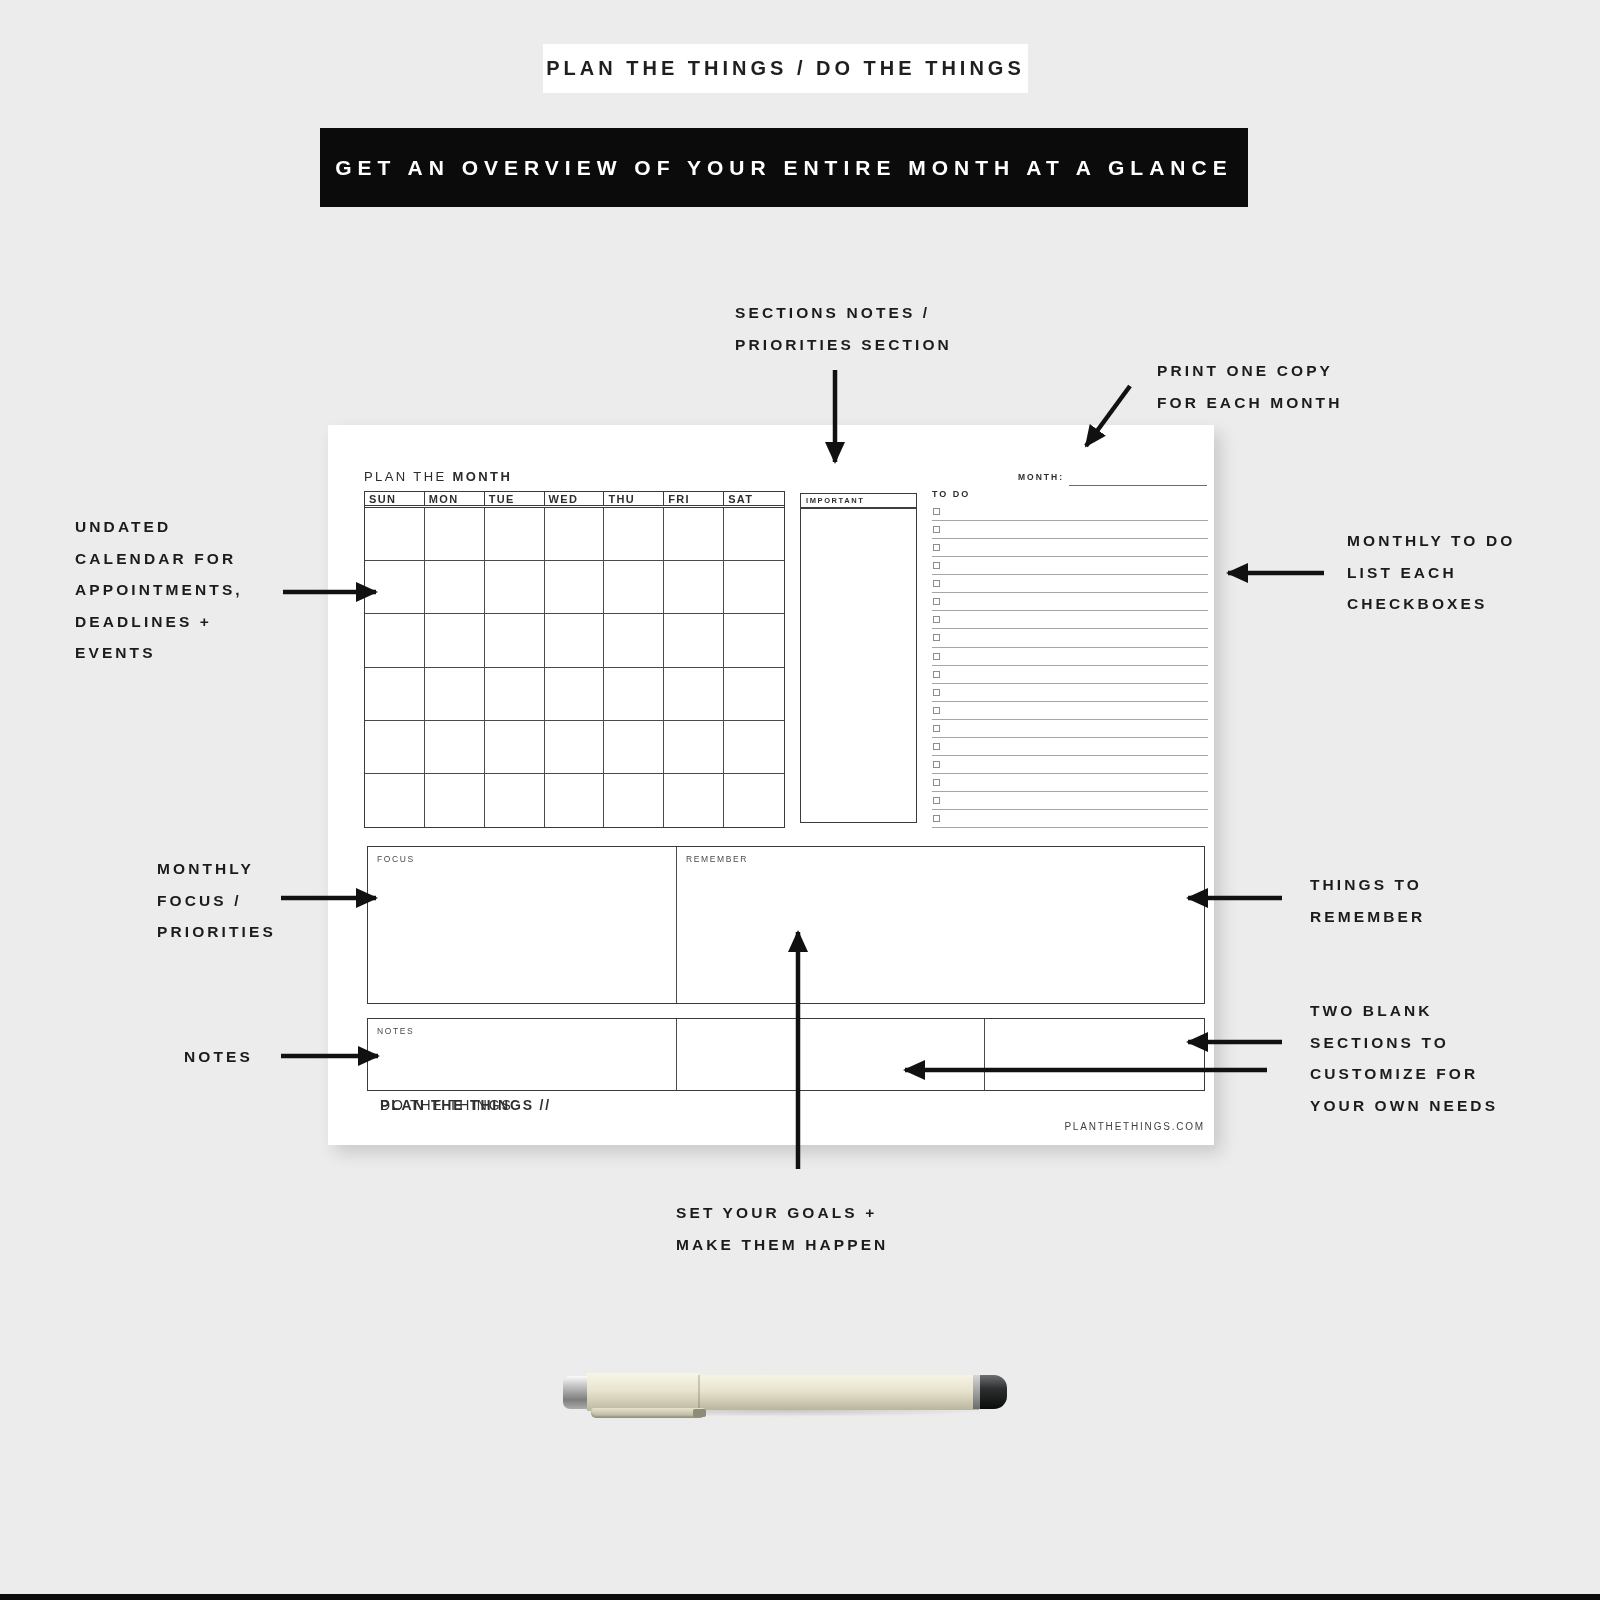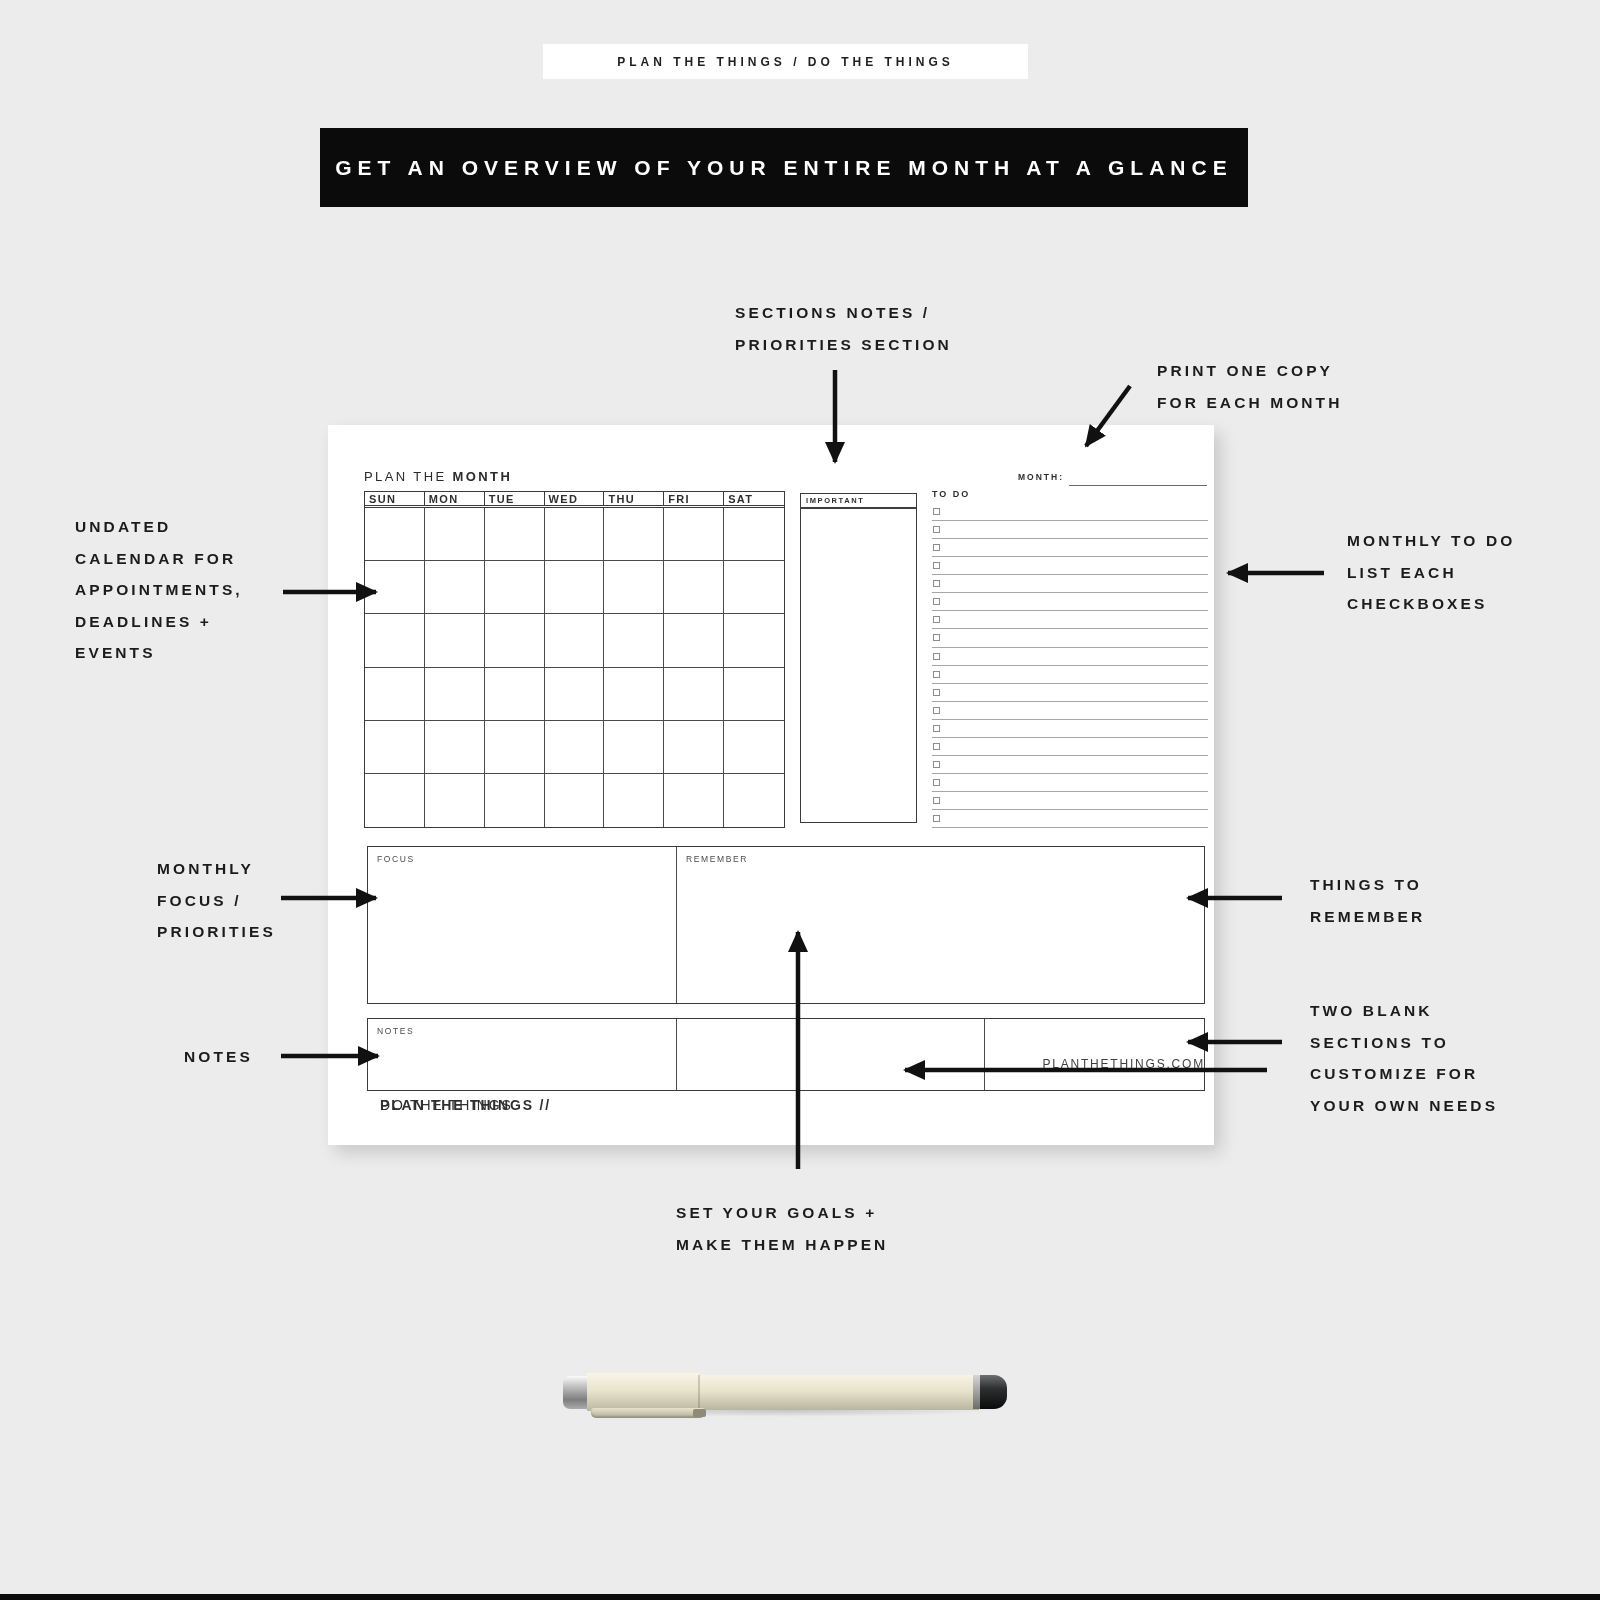--- a/index.html
+++ b/index.html
@@ -4,23 +4,23 @@
 <style>
   html,body{margin:0;padding:0;}
   body{
     width:1600px;height:1600px;position:relative;overflow:hidden;
     background:#ececec;
     font-family:"Liberation Sans",sans-serif;
     color:#1c1c1c;
   }
   
   .badge{
-    position:absolute;left:543px;top:44px;width:485px;height:35px;
+    position:absolute;left:543px;top:44px;width:485px;height:49px;
     background:#ffffff;display:flex;align-items:center;justify-content:center;
-    font-size:12px;font-weight:700;letter-spacing:4px;color:#1f1f1f;white-space:nowrap;
+    font-size:20px;font-weight:700;letter-spacing:4px;color:#1f1f1f;white-space:nowrap;
   }
   .banner{
     position:absolute;left:320px;top:128px;width:928px;height:79px;
     background:#0b0b0b;display:flex;align-items:center;justify-content:center;
     font-size:21px;font-weight:700;letter-spacing:6px;color:#ffffff;white-space:nowrap;
   }
   
   .sheet{
     position:absolute;left:328px;top:425px;width:886px;height:720px;
     background:#ffffff;z-index:1;
@@ -77,21 +77,21 @@
   .row-notes{left:39px;top:593px;width:838px;height:73px;}
   .trio .cell{position:static;box-sizing:border-box;height:100%;}
   .trio .c1{width:283px;}
   .trio .c2{width:283px;border-left:1px solid #4a4a4a;}
   .trio .c3{flex:1;border-left:1px solid #4a4a4a;}
   .sec-label{position:static;display:block;padding:7px 0 0 9px;font-size:8.5px;letter-spacing:1.6px;color:#4a4a4a;font-weight:400;}
   
   .sf-left{left:20px;top:672px;font-size:14px;letter-spacing:1.8px;color:#2f2f2f;white-space:nowrap;padding-left:32px;}
   .sf-left b{font-weight:700;}
   .sf-left span{position:static;}
-  .sf-right{right:9px;top:632px;font-size:12px;letter-spacing:1.8px;color:#3f3f3f;padding-left:40px;}
+  .sf-right{right:9px;top:696px;font-size:10px;letter-spacing:1.8px;color:#3f3f3f;padding-left:40px;}
   
   .ann{
     position:absolute;z-index:3;font-size:15.5px;font-weight:700;
     letter-spacing:3.1px;line-height:31.5px;color:#1b1b1b;white-space:nowrap;
   }
   .ann div{white-space:nowrap;}
   #ann-important{left:735px;top:297px;}
   #ann-print{left:1157px;top:355px;}
   #ann-undated{left:75px;top:511px;}
   #ann-todo{left:1347px;top:525px;}

